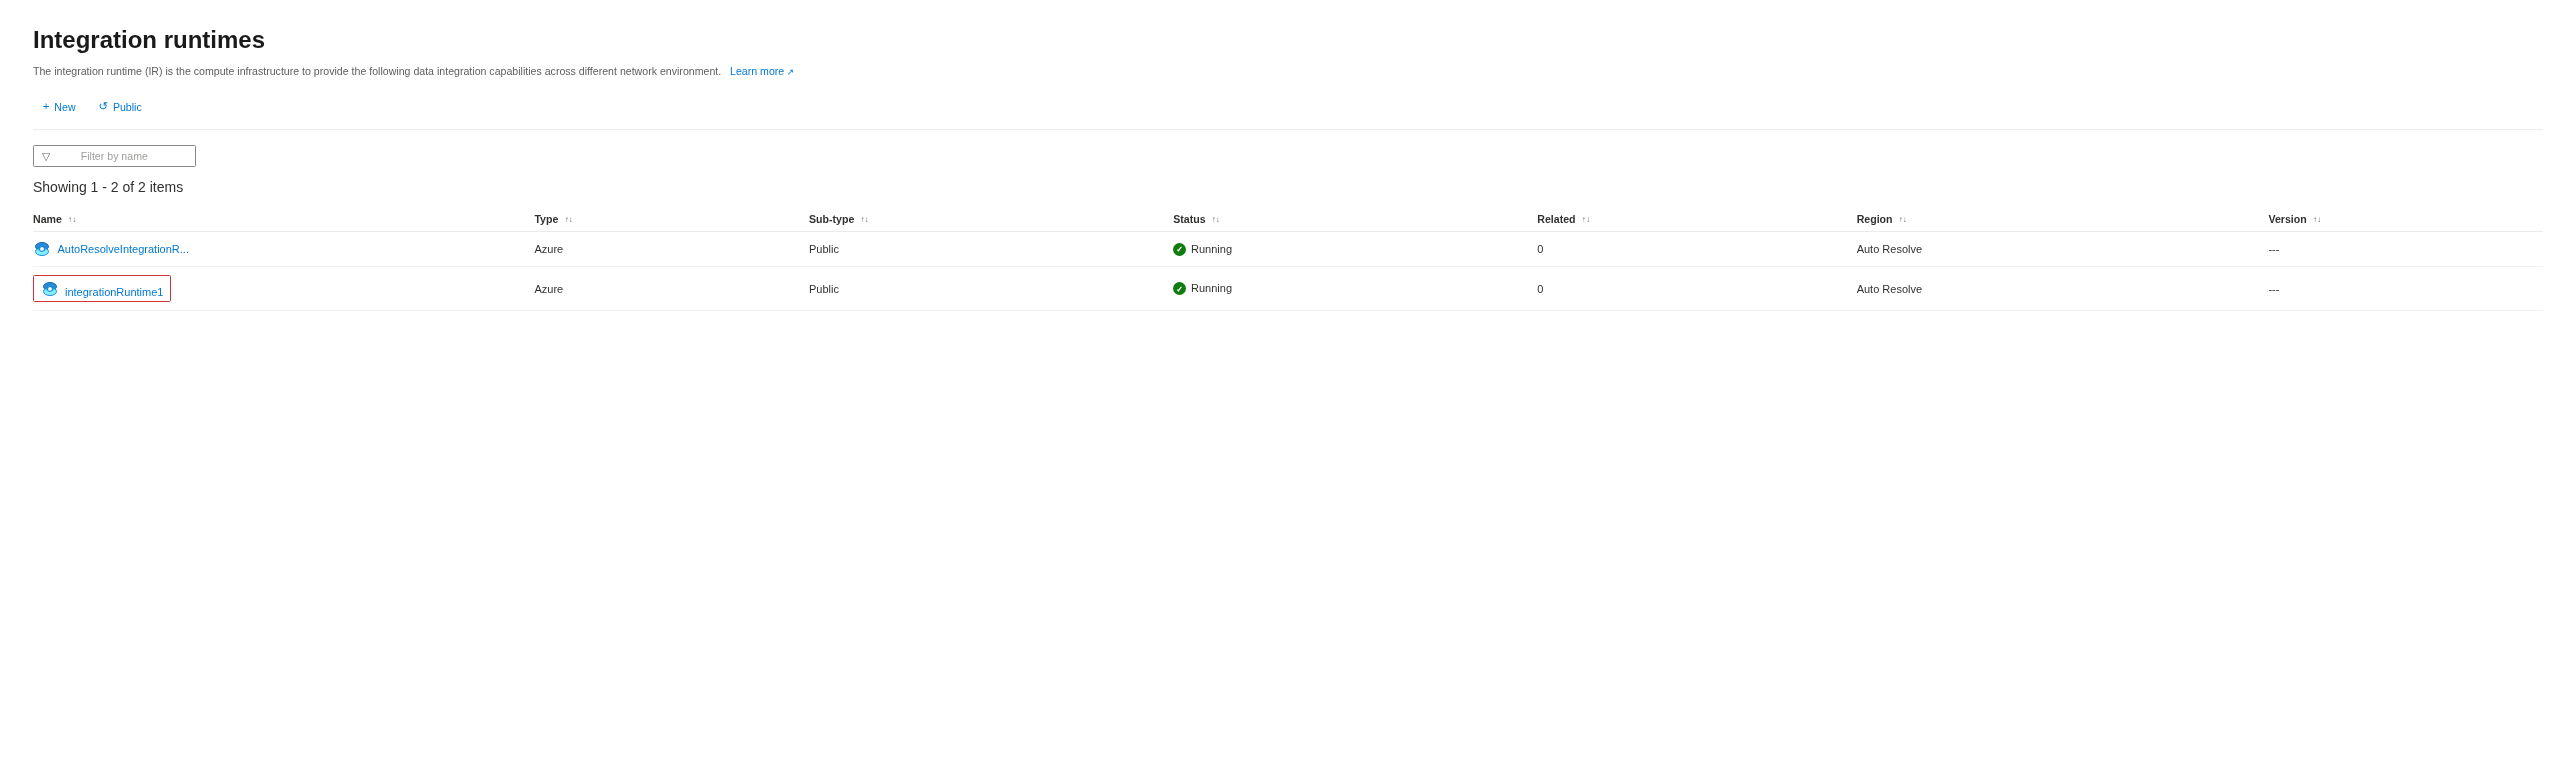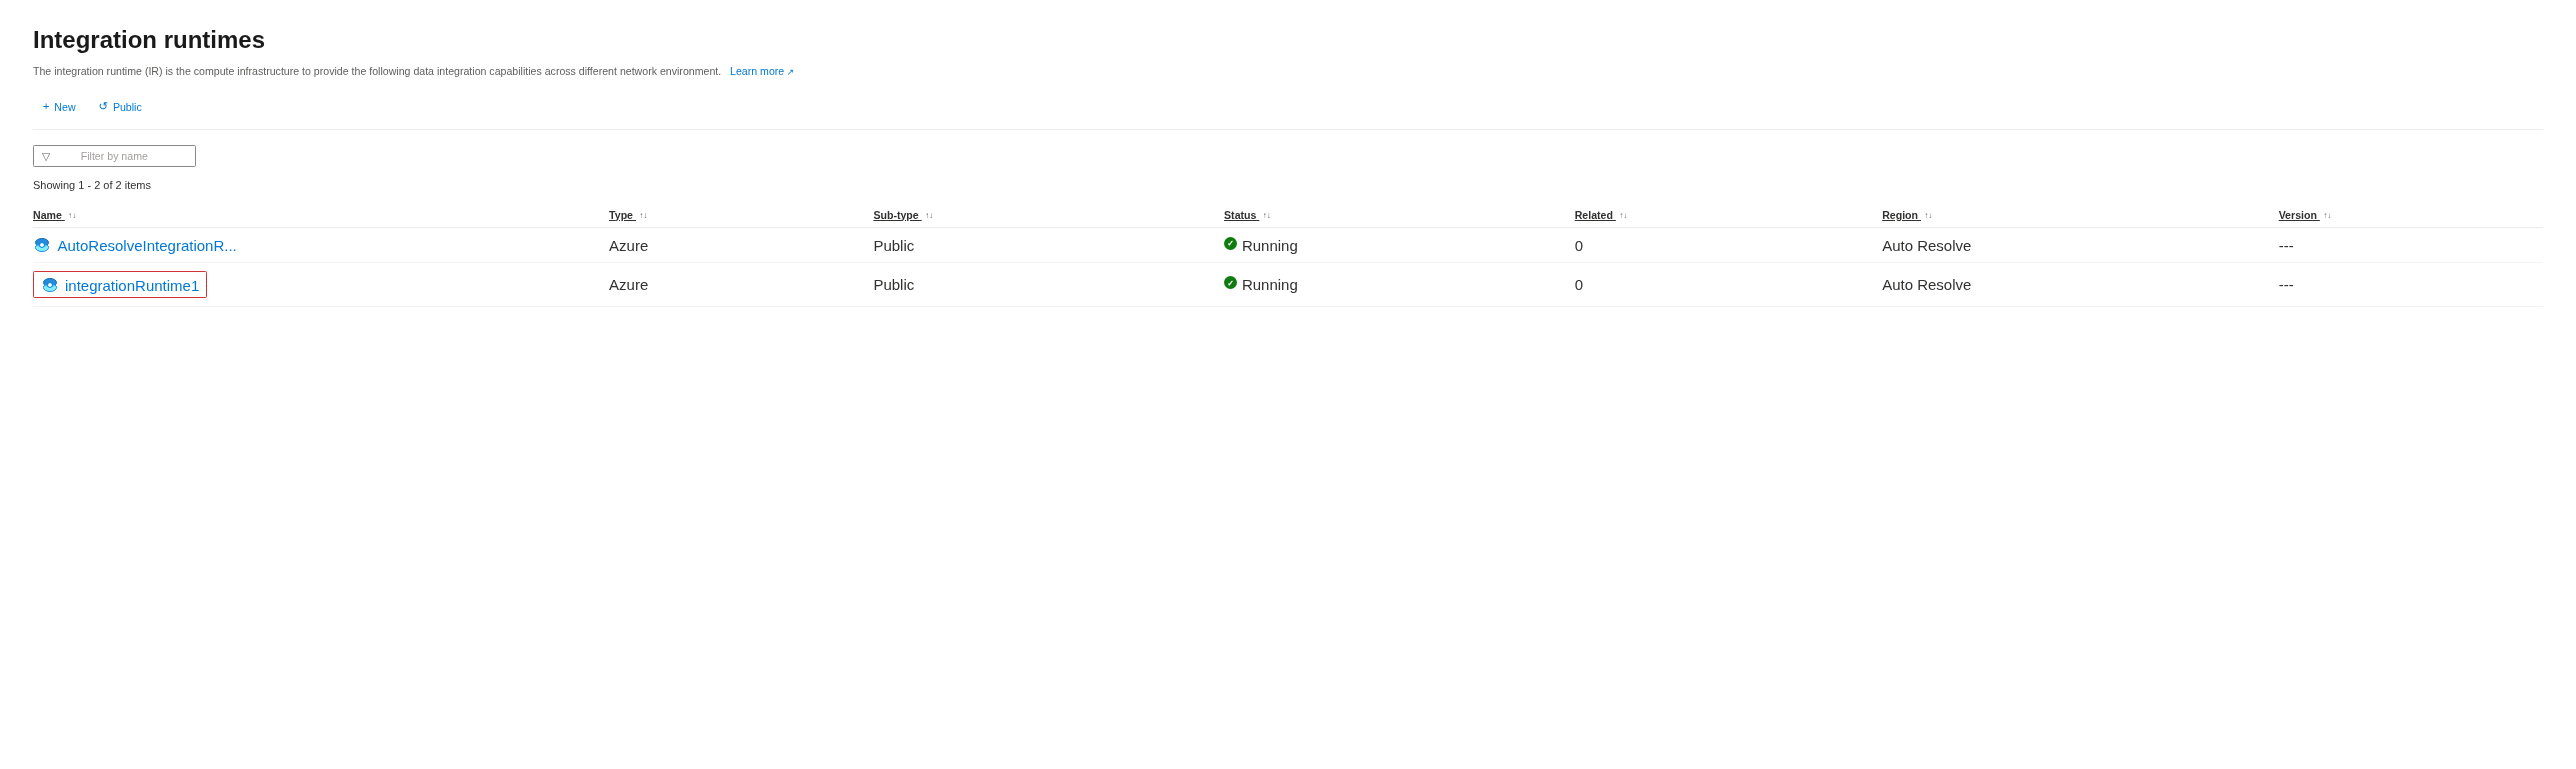--- a/index.html
+++ b/index.html
@@ -79,50 +79,49 @@
       outline: none;
       font-size: 10.6px;
       color: #323130;
       width: 100%;
       font-family: inherit;
       background: transparent;
       margin-left: 24px;
     }
     .filter-input::placeholder { color: #a19f9d; }
     .showing-count {
-      font-size: 11px;
+      font-size: 14px;
       color: #323130;
       margin-bottom: 11.4px;
     }
     table {
       width: 100%;
       border-collapse: collapse;
     }
     thead tr {
       border-bottom: 0.8px solid #edebe9;
     }
     th {
       text-align: left;
       font-weight: 600;
       font-size: 10.6px;
       color: #323130;
       padding: 6.5px 9.8px 6.5px 0;
       white-space: nowrap;
-      text-decoration: underline;
     }
     th .sort-icon {
       display: inline-block;
       margin-left: 3.3px;
       font-size: 8.1px;
       color: #605e5c;
       vertical-align: middle;
     }
     td {
       padding: 8.1px 9.8px 8.1px 0;
-      font-size: 15px;
+      font-size: 11px;
       color: #323130;
       border-bottom: 0.8px solid #f3f2f1;
       vertical-align: middle;
     }
     .name-link {
       color: #0078d4;
       text-decoration: none;
       display: flex;
       align-items: center;
       gap: 6.5px;

